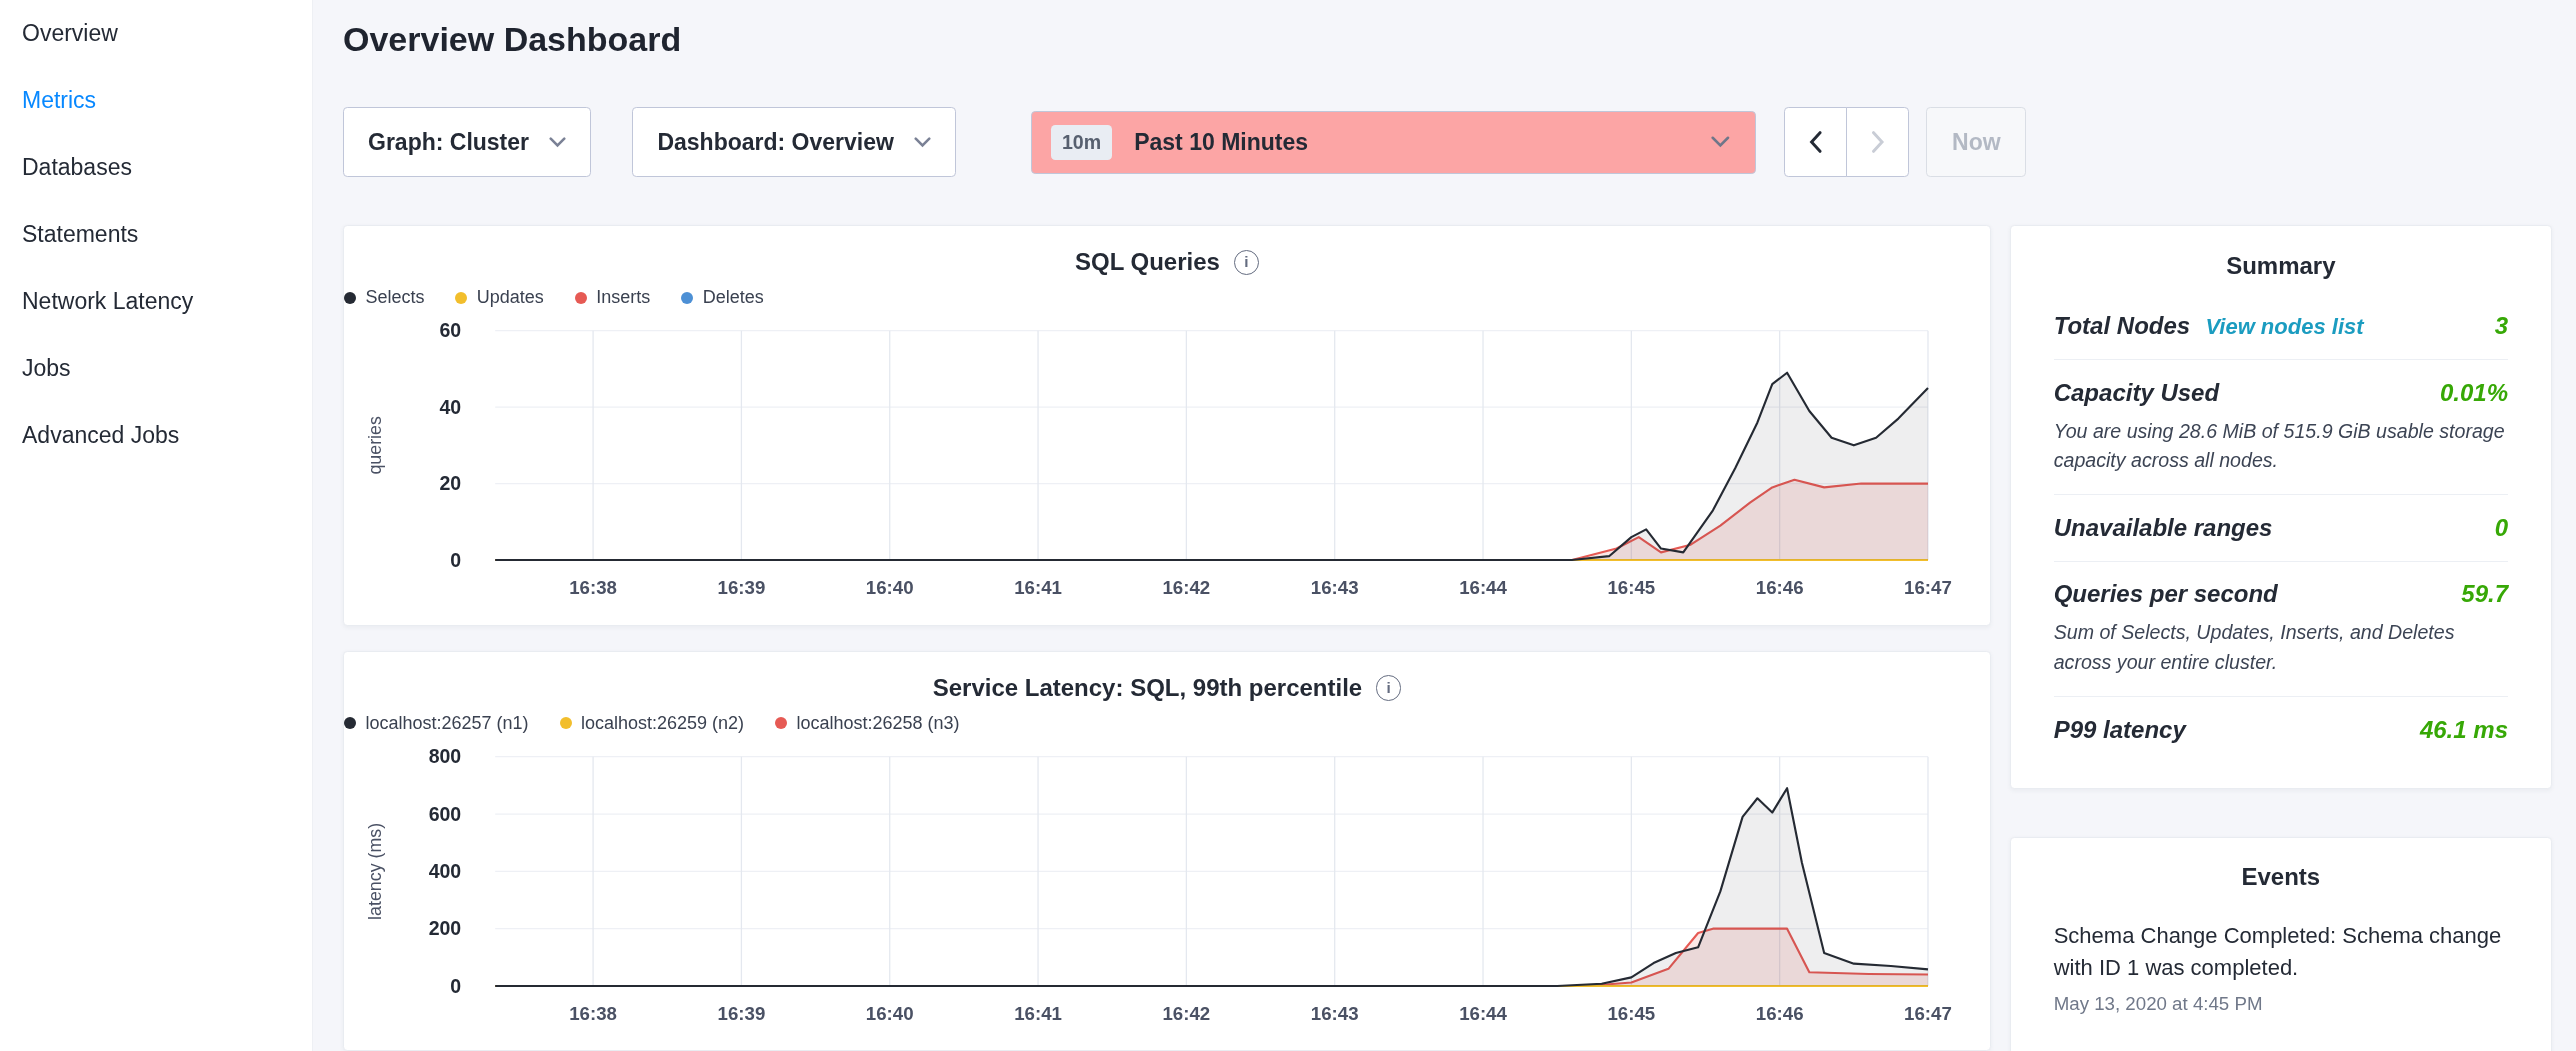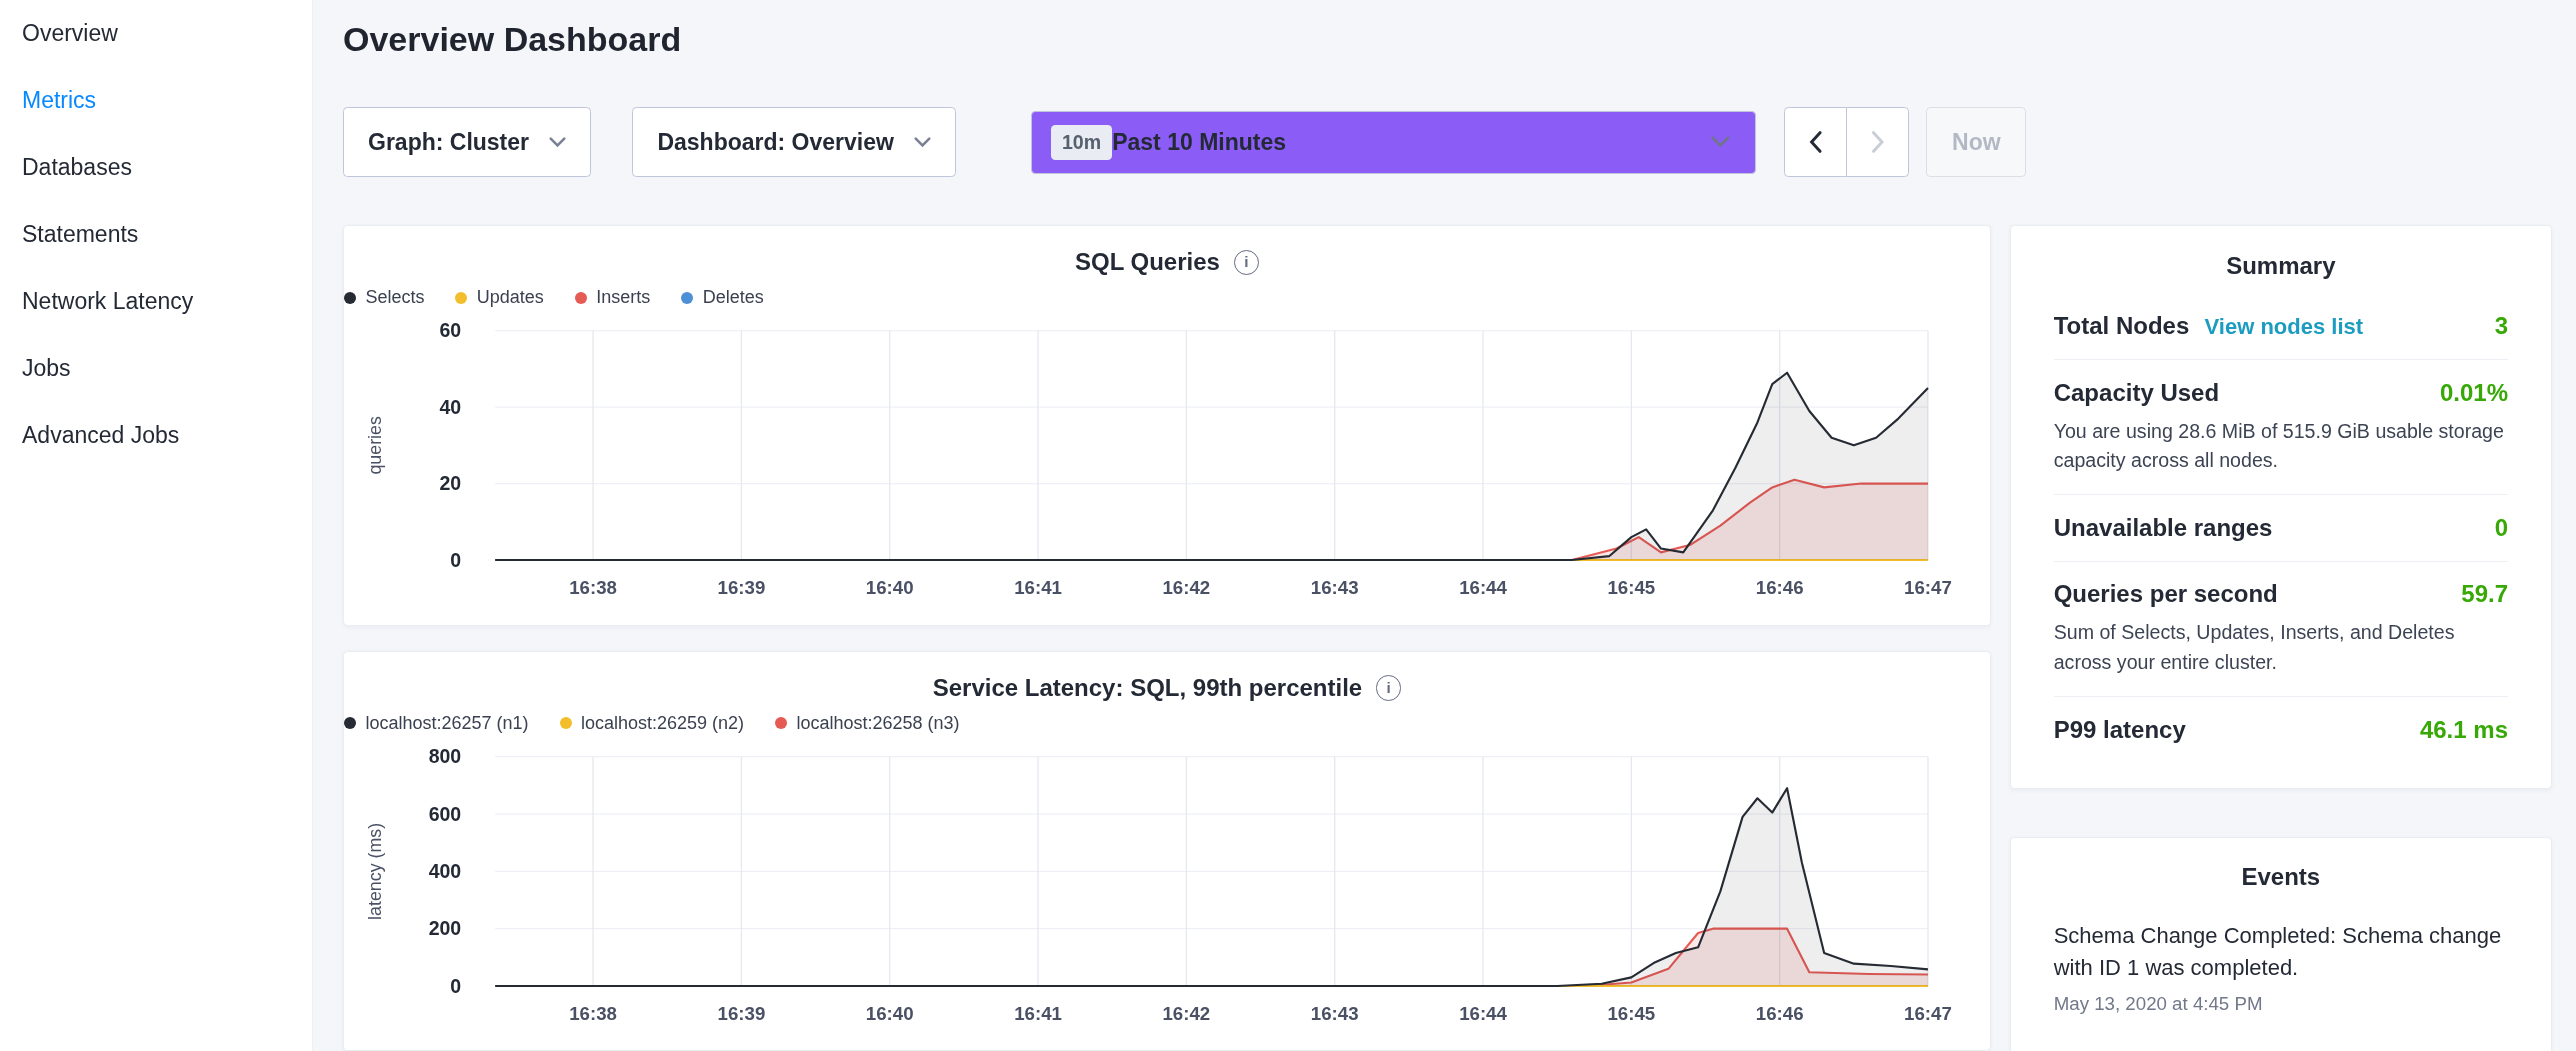--- a/index.html
+++ b/index.html
@@ -16,25 +16,25 @@
   
   .main{flex:1;background:#f5f6fa;padding:0 24px 16px 30px;overflow:hidden;min-width:0;}
   .page-title{margin:20.4px 0 0;font-size:34px;font-weight:700;color:#1f242f;}
 
   .toolbar{margin-top:48px;display:flex;align-items:center;}
   .btn{background:#fff;border:0.9px solid #c0c6d9;border-radius:4.3px;height:70px;
        box-sizing:border-box;display:inline-flex;align-items:center;cursor:pointer;}
   .dd{padding:0 24px;gap:20.4px;font-size:23px;font-weight:600;color:#242a35;}
   .dd-dash{margin-left:41px;}
   .time-box{margin-left:75px;width:725px;box-sizing:border-box;height:63px;
-            padding:0 25.5px 0 18.7px;display:flex;align-items:center;background:#8b5cf6;
+            padding:0 25.5px 0 18.7px;display:flex;align-items:center;background:#fca5a5;
             border:0.9px solid #c0c6d9;border-radius:4.3px;cursor:pointer;}
   .time-badge{background:#e9edf3;border-radius:4.3px;padding:6px 11px;font-size:19.6px;
               font-weight:700;color:#57606f;}
-  .time-label{font-size:23px;font-weight:700;color:#242a35;flex:1;}
+  .time-label{margin-left:22px;font-size:23px;font-weight:700;color:#242a35;flex:1;}
   .pager{margin-left:28px;display:flex;}
   .pager .btn{width:63px;justify-content:center;}
   .pager .prev{border-radius:4.3px 0 0 4.3px;}
   .pager .next{border-radius:0 4.3px 4.3px 0;margin-left:-0.9px;cursor:default;}
   .now-btn{margin-left:17px;width:100px;justify-content:center;font-size:23px;
            font-weight:600;color:#b3b9c4;background:#f7f8fa;border-color:#dadee5;cursor:default;}
 
   .content{margin-top:48px;display:flex;align-items:flex-start;}
 
   
@@ -55,21 +55,21 @@
   .xtick{font-size:22px;font-weight:600;fill:#4a5164;}
   .ytick{font-size:23px;font-weight:700;fill:#242a35;}
   .ylab{font-size:21px;fill:#4a5164;}
 
   
   .rightcol{margin-left:18.7px;flex:1;min-width:0;}
   .panel{background:#fff;border:0.9px solid #e9ecf1;border-radius:4.3px;
          box-shadow:0 1.7px 4.3px rgba(40,50,70,.05);padding:25.5px 43px;box-sizing:border-box;}
   .panel + .panel{margin-top:48px;}
   .panel-title{text-align:center;font-size:24px;font-weight:700;color:#242a35;}
-  .sum-rows{margin-top:13.6px;}
+  .sum-rows{margin-top:13.6px;font-style:italic;}
   .sum-row{padding:18.7px 0;}
   .sum-row + .sum-row{border-top:0.9px solid #eceff4;}
   .sum-head{display:flex;align-items:baseline;}
   .sum-label{font-size:24px;font-weight:700;color:#242a35;}
   .sum-link{margin-left:15.3px;font-size:22px;font-weight:600;color:#1b9cc0;cursor:pointer;}
   .sum-value{margin-left:auto;font-size:24px;font-weight:700;color:#37a806;white-space:nowrap;}
   .sum-desc{margin-top:10.2px;font-size:19.6px;line-height:1.5;color:#3c4454;}
   .events-panel{min-height:281px;}
   .event-text{margin-top:29px;font-size:22px;font-weight:500;color:#242a35;line-height:1.45;}
   .event-time{margin-top:8.5px;font-size:18.7px;color:#707889;}

